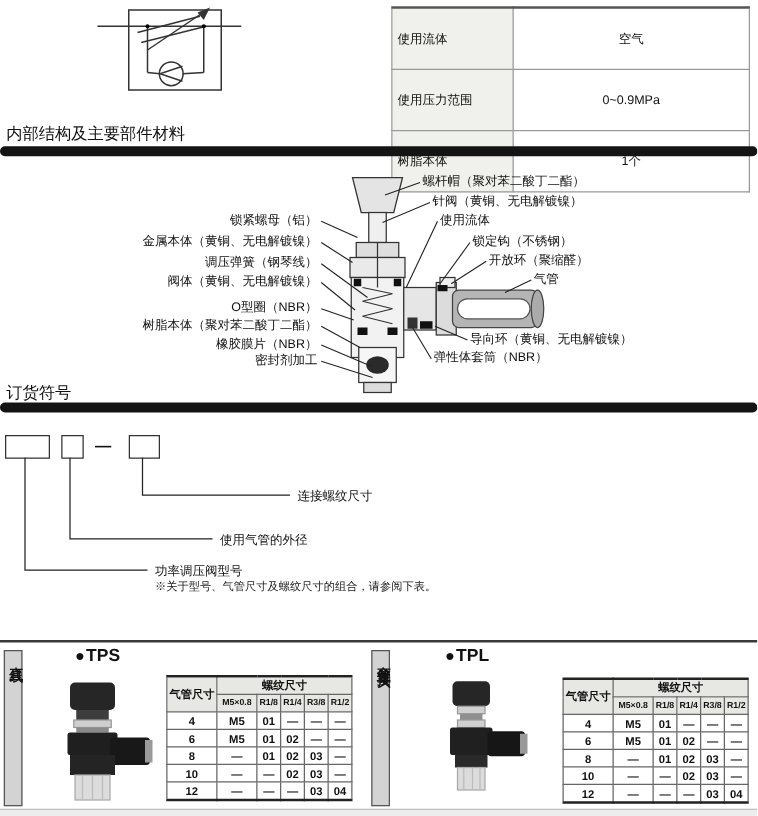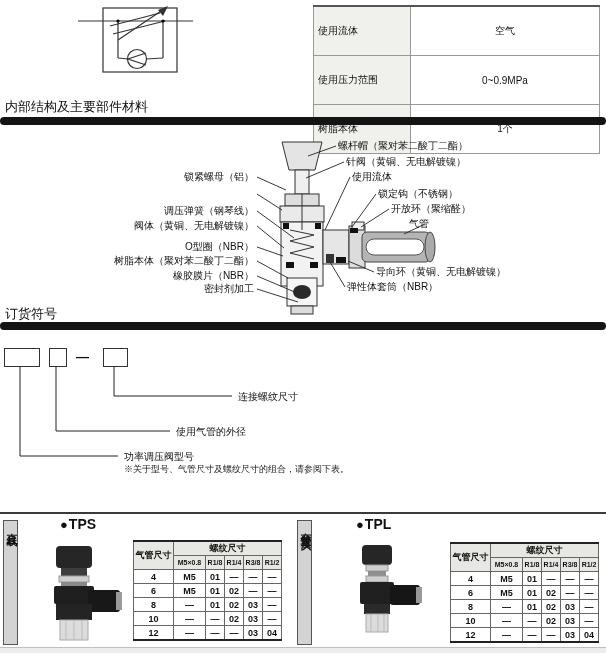--- a/index.html
+++ b/index.html
@@ -137,33 +137,34 @@
       <line x1="350" y1="47" x2="325" y2="100"></line>
       <line x1="376" y1="64" x2="352" y2="97"></line>
       <line x1="389" y1="79" x2="361" y2="97"></line>
       <line x1="425" y1="94" x2="404" y2="104"></line>
       <line x1="374" y1="142" x2="348" y2="131"></line>
       <line x1="345" y1="157" x2="330" y2="132"></line>
     </g>
   </svg>
 
   <div class="dlab r abs" style="top:171px">锁紧螺母（铝）</div>
+  <div class="dlab r abs" style="top:188px">金属本体（黄铜、无电解镀镍）</div>
   <div class="dlab r abs" style="top:205px">调压弹簧（钢琴线）</div>
   <div class="dlab r abs" style="top:220px">阀体（黄铜、无电解镀镍）</div>
   <div class="dlab r abs" style="top:241px">O型圈（NBR）</div>
   <div class="dlab r abs" style="top:255px">树脂本体（聚对苯二酸丁二酯）</div>
   <div class="dlab r abs" style="top:270px">橡胶膜片（NBR）</div>
   <div class="dlab r abs" style="top:283px">密封剂加工</div>
 
   <div class="dlab abs" style="left:338px;top:140px">螺杆帽（聚对苯二酸丁二酯）</div>
   <div class="dlab abs" style="left:346px;top:156px">针阀（黄铜、无电解镀镍）</div>
   <div class="dlab abs" style="left:352px;top:171px">使用流体</div>
   <div class="dlab abs" style="left:378px;top:188px">锁定钩（不锈钢）</div>
   <div class="dlab abs" style="left:391px;top:203px">开放环（聚缩醛）</div>
-  <div class="dlab abs" style="left:409px;top:218px">气管</div>
+  <div class="dlab abs" style="left:427px;top:218px">气管</div>
   <div class="dlab abs" style="left:376px;top:266px">导向环（黄铜、无电解镀镍）</div>
   <div class="dlab abs" style="left:347px;top:281px">弹性体套筒（NBR）</div>
 
   <div class="sec-title abs" style="left:5px;top:305px">订货符号</div>
   <div class="sec-bar abs" style="left:0;top:322px"></div>
 
   <div class="obox abs" style="left:4px;top:348px;width:34px;height:17px"></div>
   <div class="obox abs" style="left:49px;top:348px;width:16px;height:17px"></div>
   <div class="odash abs" style="left:76px;top:349px">—</div>
   <div class="obox abs" style="left:103px;top:348px;width:23px;height:17px"></div>

